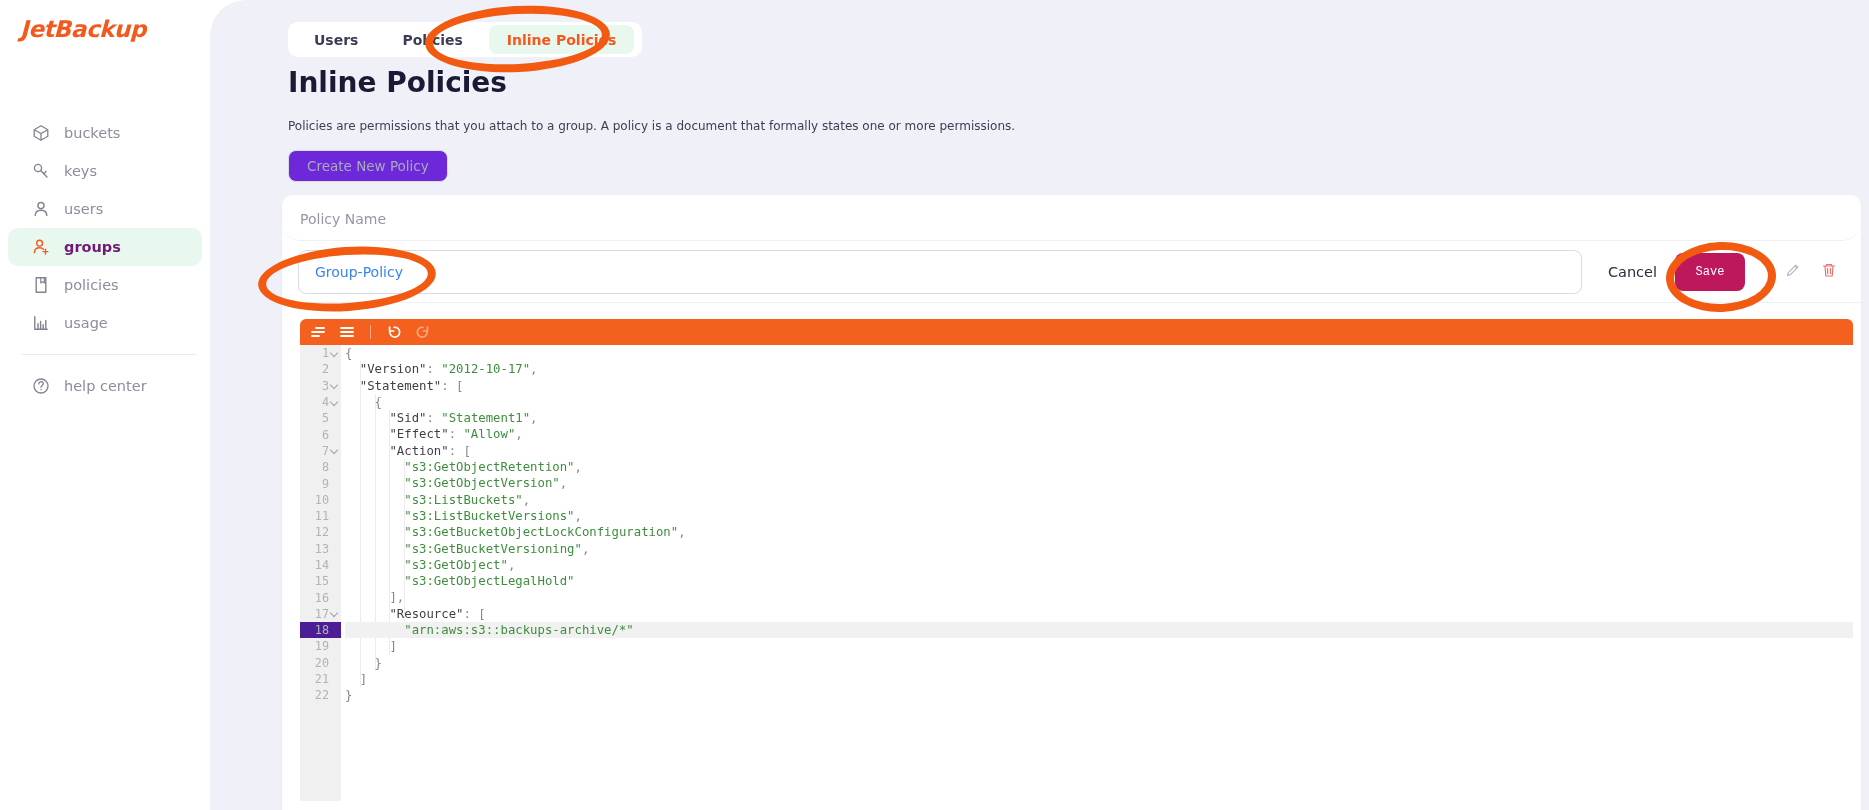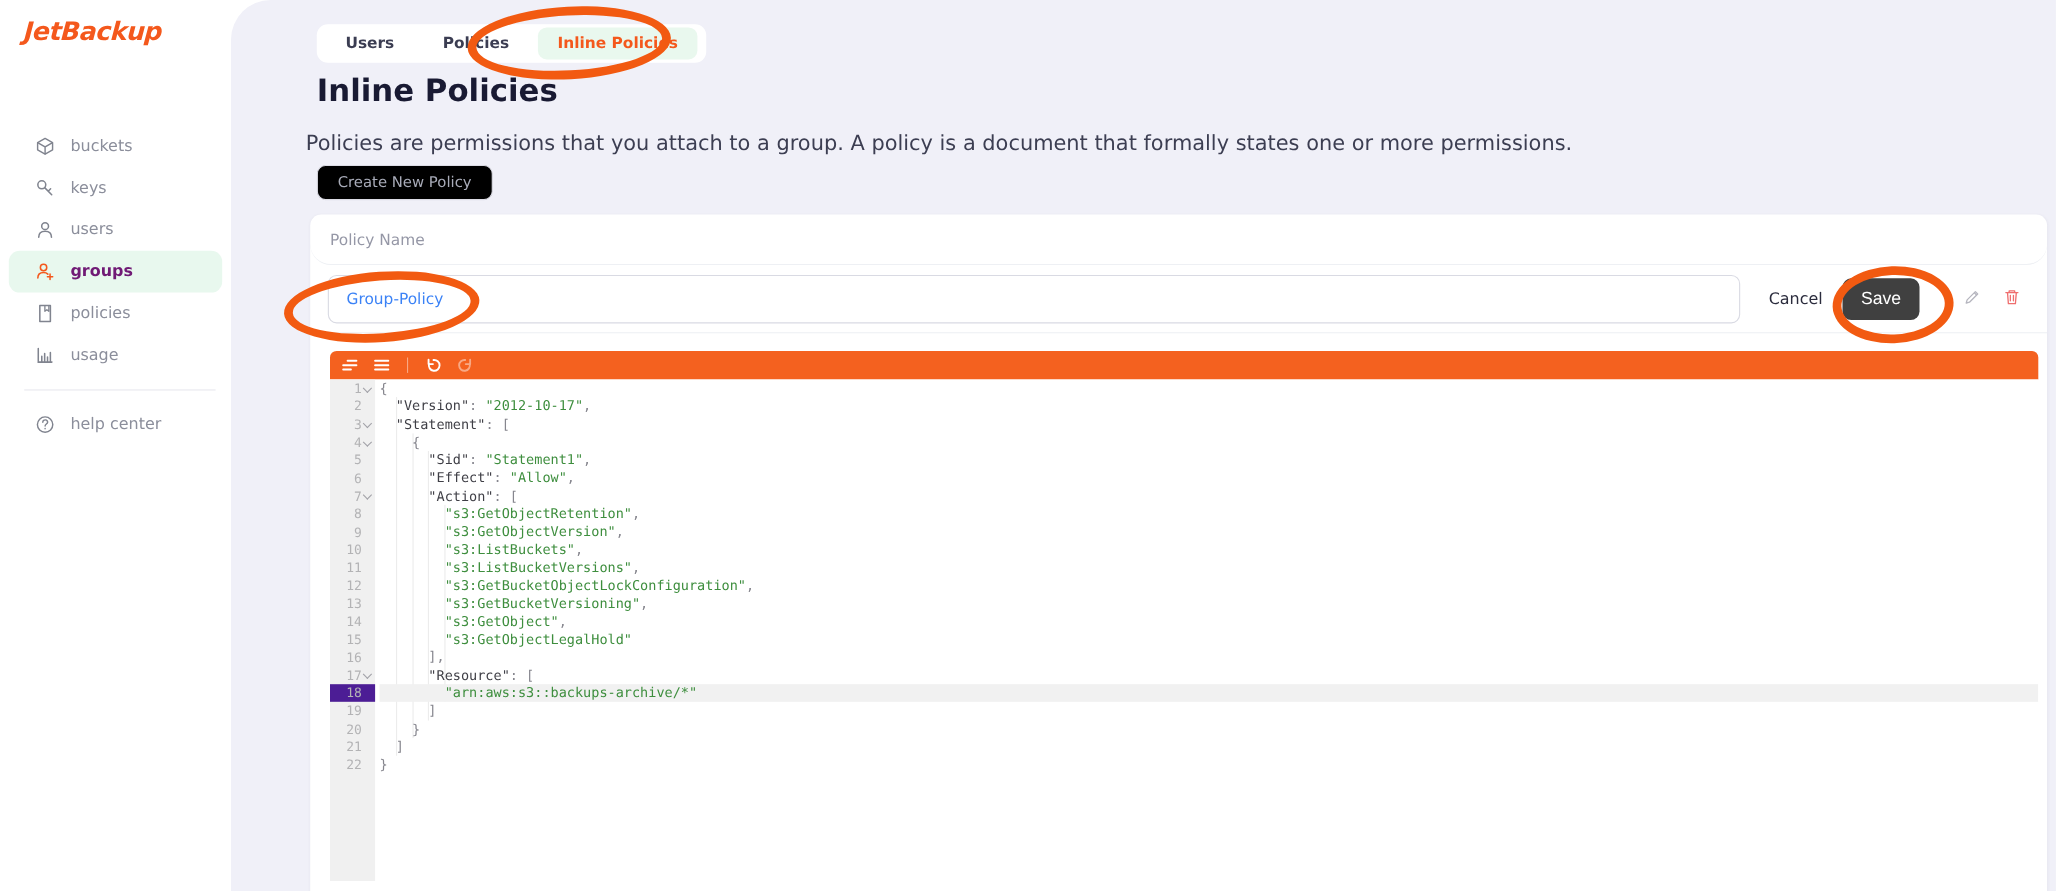--- a/index.html
+++ b/index.html
@@ -31,44 +31,44 @@
   .tabbar {
     position:absolute; left:78px; top:22px; height:35px; background:#fff; border-radius:10px;
     display:flex; align-items:center; padding:0 8px; gap:8px;
   }
   .tab {
     padding:0 18px; font-size:14px; font-weight:700; color:#3b3d52; cursor:pointer;
     height:29px; display:flex; align-items:center; border-radius:8px;
   }
   .tab.active { background:#e9f8ee; color:#f4581c; }
   .page-title { position:absolute; left:78px; top:66px; font-size:28px; font-weight:800; color:#191a33; }
-  .page-desc { position:absolute; left:68px; top:119px; font-size:19px; color:#3c3e52; }
+  .page-desc { position:absolute; left:78px; top:119px; font-size:12px; color:#3c3e52; }
   .create-btn {
     position:absolute; left:78px; top:150px; height:32px; padding:0 18px;
-    background:#000000; border:1px solid #dcdce5; border-radius:8px;
+    background:#6d28d9; border:1px solid #dcdce5; border-radius:8px;
     color:#a8abb8; font-size:13.5px; font-family:inherit; cursor:default;
   }
   
   .card {
     position:absolute; left:72px; top:195px; right:8px; bottom:-14px;
     background:#fff; border-radius:10px; box-shadow:0 1px 3px rgba(20,20,60,0.05);
   }
   .card-header { padding:16px 18px 13px 18px; border-bottom:1px solid #eef0f4; font-size:14px; color:#9597a6;border-radius:19px; }
   .input-row { display:flex; align-items:center; height:62px; padding:0 22px 0 16px; border-bottom:1px solid #eef0f4; }
   .name-input {
     flex:1; height:44px; border:1px solid #d9dae3; border-radius:8px; padding:0 16px;
     font-size:14px; color:#3b82f6; font-family:inherit; background:#fff; outline:none;
   }
   .cancel-btn {
     margin-left:18px; background:none; border:none; font-size:14.5px; color:#2b2c3d;
     font-family:inherit; cursor:pointer; padding:6px 8px;
   }
   .save-btn {
-    margin-left:10px; width:70px; height:38px; background:#404040; color:#fff; border:none;
-    border-radius:8px; font-size:16px; font-family:Liberation Sans, sans-serif; cursor:pointer;
+    margin-left:10px; width:70px; height:38px; background:#be185d; color:#fff; border:none;
+    border-radius:8px; font-size:12px; font-family:Liberation Mono, monospace; cursor:pointer;
   }
   .icon-btn { background:none; border:none; cursor:pointer; display:inline-flex; padding:2px; }
   .edit-btn { margin-left:38px; color:#b6b6bf; }
   .delete-btn { margin-left:16px; color:#ef6e6e; }
   
   .editor { margin:16px 8px 0 18px; height:482px; display:flex; flex-direction:column; }
   .ed-toolbar {
     height:26px; background:#f4611f; border-radius:6px 6px 0 0;
     display:flex; align-items:center; padding:0 10px; gap:13px; flex:none;
   }

